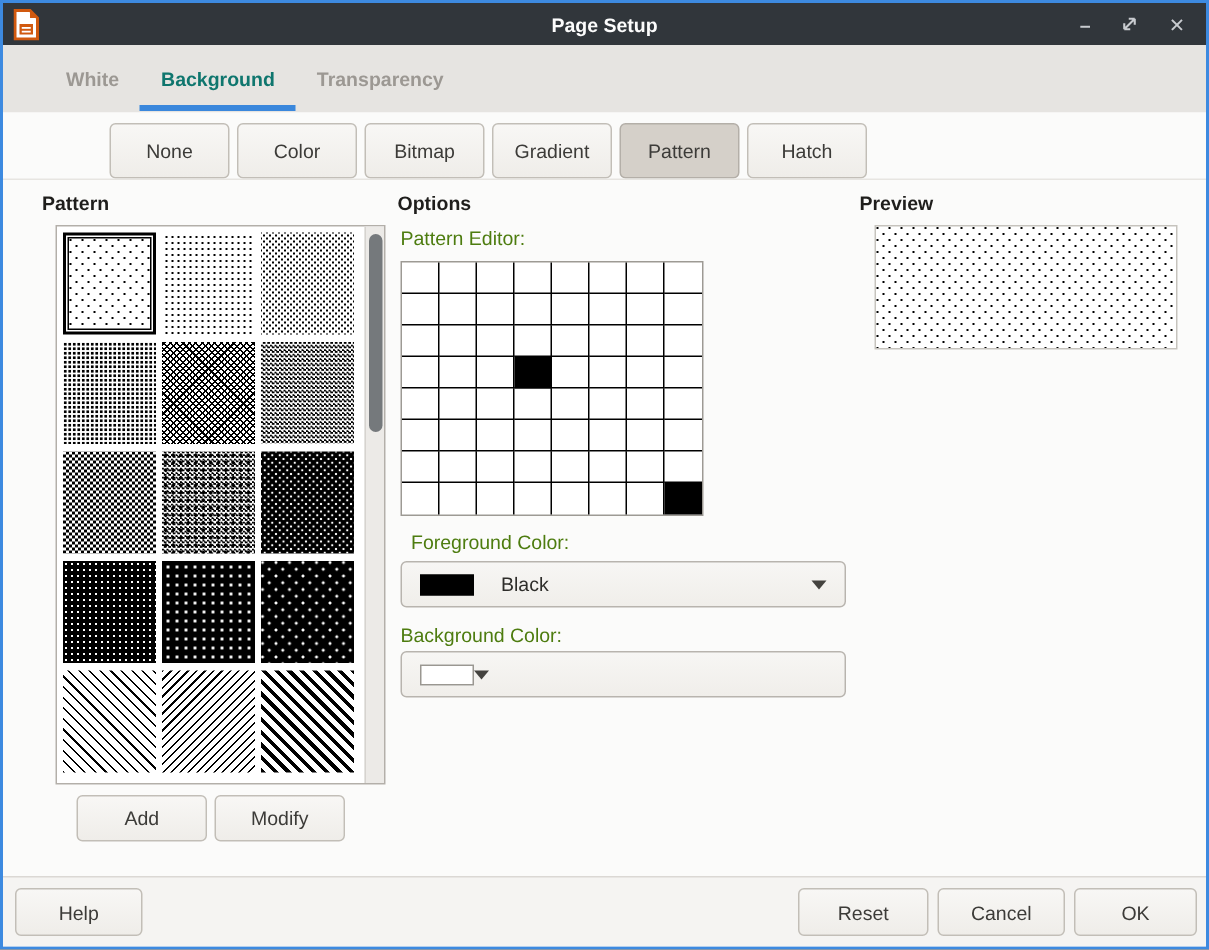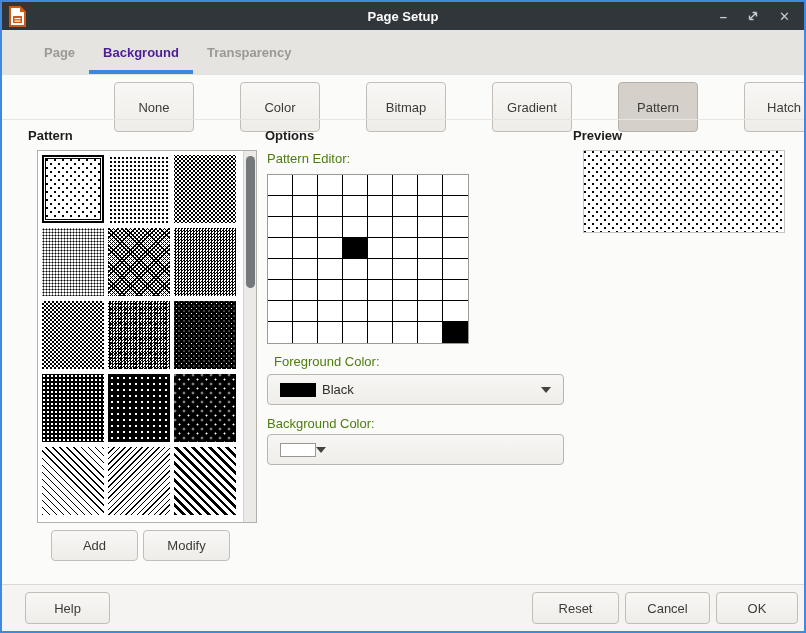--- a/index.html
+++ b/index.html
@@ -10,30 +10,30 @@
   }
   
   .titlebar{height:28px;background:#31363b;display:flex;align-items:center;position:relative;flex:0 0 auto;gap:42px;}
   .app-icon{margin-left:7px;width:17px;height:21px;display:block;}
   .title-text{position:absolute;left:0;right:0;text-align:center;color:#fcfcfc;font-size:13px;font-weight:bold;}
   .win-controls{margin-left:auto;display:flex;align-items:center;gap:20px;padding-right:14px;z-index:2;}
   .win-btn{color:#c9ccd0;font-size:13px;font-weight:bold;line-height:1;cursor:default;display:flex;align-items:center;}
   
   .tabstrip{height:45px;background:#e6e4e1;display:flex;align-items:stretch;padding-left:28px;flex:0 0 auto;}
   .tab{position:relative;display:flex;align-items:center;padding:0 14px;font-size:13px;font-weight:bold;color:#9c9893;}
-  .tab.active{color:#4c1d95;text-align:center;}
+  .tab.active{color:#0f766e;text-align:center;}
   .tab.active::after{content:"";position:absolute;left:0;right:0;bottom:1px;height:4px;background:#3a87dc;}
   
   .body{position:relative;flex:1 1 auto;background:#fbfbfa;}
   .btn{
     background:linear-gradient(#f8f7f5,#efede9);border:1px solid #c2beb7;border-radius:4px;
     color:#3c3b38;font-size:13px;text-align:center;display:flex;align-items:center;justify-content:center;
   }
   .fill-row{position:absolute;left:71px;top:7px;display:flex;gap:5px;}
-  .fill-btn{width:80px;height:50px;margin-left:41px;}
+  .fill-btn{width:80px;height:37px;}
   .fill-btn.selected{background:#d5d0c9;border-color:#b4afa8;}
   .fill-sep{position:absolute;left:0;right:0;top:44px;height:1px;background:#e7e5e1;}
   .heading{position:absolute;font-size:13px;font-weight:bold;color:#1f1e1c;}
   .label{position:absolute;font-size:13px;color:#4d7c0f;}
   
   .pattern-list-box{position:absolute;left:35px;top:75px;width:220px;height:373px;background:#fff;border:1px solid #b3afa9;display:flex;}
   .pattern-list{flex:1 1 auto;display:grid;grid-template-columns:repeat(3,62px);grid-auto-rows:68px;gap:5px 4px;padding:4px 2px 4px 4px;}
   .swatch{width:62px;height:68px;}
   .swatch.selected{width:62px;height:68px;border:1px solid #000;box-shadow:0 0 0 1px #fff,0 0 0 3px #000;margin:3px;width:56px;height:62px;}
   .scrollbar{flex:0 0 13px;background:#eceae7;border-left:1px solid #d6d3cf;position:relative;}
@@ -45,28 +45,28 @@
   .pcell{border-right:1px solid #000;border-bottom:1px solid #000;}
   .pcell:nth-child(8n){border-right:none;}
   .pcell:nth-child(n+57){border-bottom:none;}
   .pcell.filled{background:#000;}
   
   .dropdown{position:absolute;left:265px;width:297px;height:31px;background:linear-gradient(#f7f6f4,#f0eeea);
     border:1px solid #b8b4ae;border-radius:4px;display:flex;align-items:center;padding:0 12px 0 12px;}
   .color-chip{width:36px;height:14px;border:1px solid #555;}
   .chip-black{background:#000;border-color:#000;}
   .chip-white{background:#fff;border-color:#9a9791;}
-  .dd-text{margin-left:6px;font-size:13px;color:#2e2d2a;flex:1 1 auto;}
+  .dd-text{margin-left:18px;font-size:13px;color:#2e2d2a;flex:1 1 auto;}
   .dd-arrow{width:0;height:0;border-left:5px solid transparent;border-right:5px solid transparent;border-top:6px solid #44433f;}
   
   .preview-box{position:absolute;left:581px;top:75px;width:202px;height:83px;border:1px solid #c6c3bd;background:#fff;}
   
   .footer{flex:0 0 47px;background:#f5f4f2;border-top:1px solid #dbd8d4;display:flex;align-items:center;padding:0 6px;}
   .footer-btn{height:32px;}
-  .help-btn{width:85px;margin-left:17px;margin-right:auto;}
+  .help-btn{width:85px;margin-left:2px;margin-right:auto;}
   .reset-btn{width:87px;}
   .cancel-btn{width:85px;margin-left:6px;}
   .ok-btn{width:82px;margin-left:6px;}
   
   .pat-dots-sparse{background-color:#fff;background-image:radial-gradient(#000 0.7px,transparent 1px),radial-gradient(#000 0.7px,transparent 1px);background-size:8px 8px;background-position:1px 1px,5px 5px;}
   .pat-dots-grid{background-color:#fff;background-image:radial-gradient(#000 0.7px,transparent 1px);background-size:4px 4px;background-position:1px 1px;}
   .pat-dots-diagonal-dense{background-color:#fff;background-image:radial-gradient(#000 0.8px,transparent 1px),radial-gradient(#000 0.8px,transparent 1px);background-size:4px 4px;background-position:0 0,2px 2px;}
   .pat-dots-columns{background-color:#fff;background-image:radial-gradient(#000 0.9px,transparent 1.1px);background-size:3px 3px;}
   .pat-mesh-40{background-color:#fff;background-image:repeating-linear-gradient(45deg,#000 0 1px,transparent 1px 3px),repeating-linear-gradient(-45deg,#000 0 1px,transparent 1px 3px);}
   .pat-checker-fine{background:repeating-conic-gradient(#000 0% 25%,#fff 0% 50%) 0 0/3px 3px;}
@@ -100,21 +100,21 @@
         <svg width="12" height="12" viewBox="0 0 12 12">
           <path d="M2.5 9.5 L9.5 2.5 M9.5 2.5 h-4 M9.5 2.5 v4 M2.5 9.5 h4 M2.5 9.5 v-4" stroke="#c9ccd0" stroke-width="1.4" fill="none"></path>
         </svg>
       </span>
       <span class="win-btn">✕</span>
     </div>
   </div>
 
   <div class="tabstrip">
     <div class="tab">
-        <span>Page</span>
+        <span>White</span>
       </div>
     <div class="tab active">
         <span>Background</span>
       </div>
     <div class="tab">
         <span>Transparency</span>
       </div>
   </div>
 
   <div class="body">

